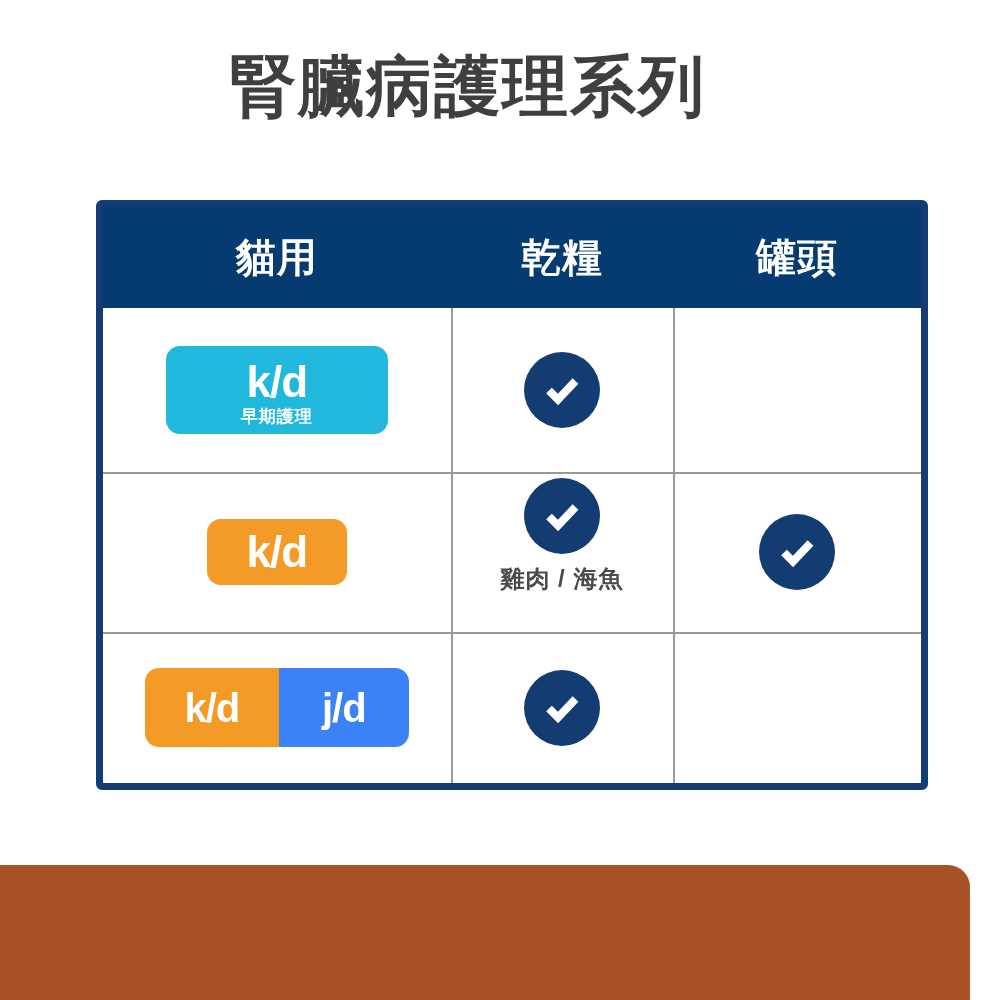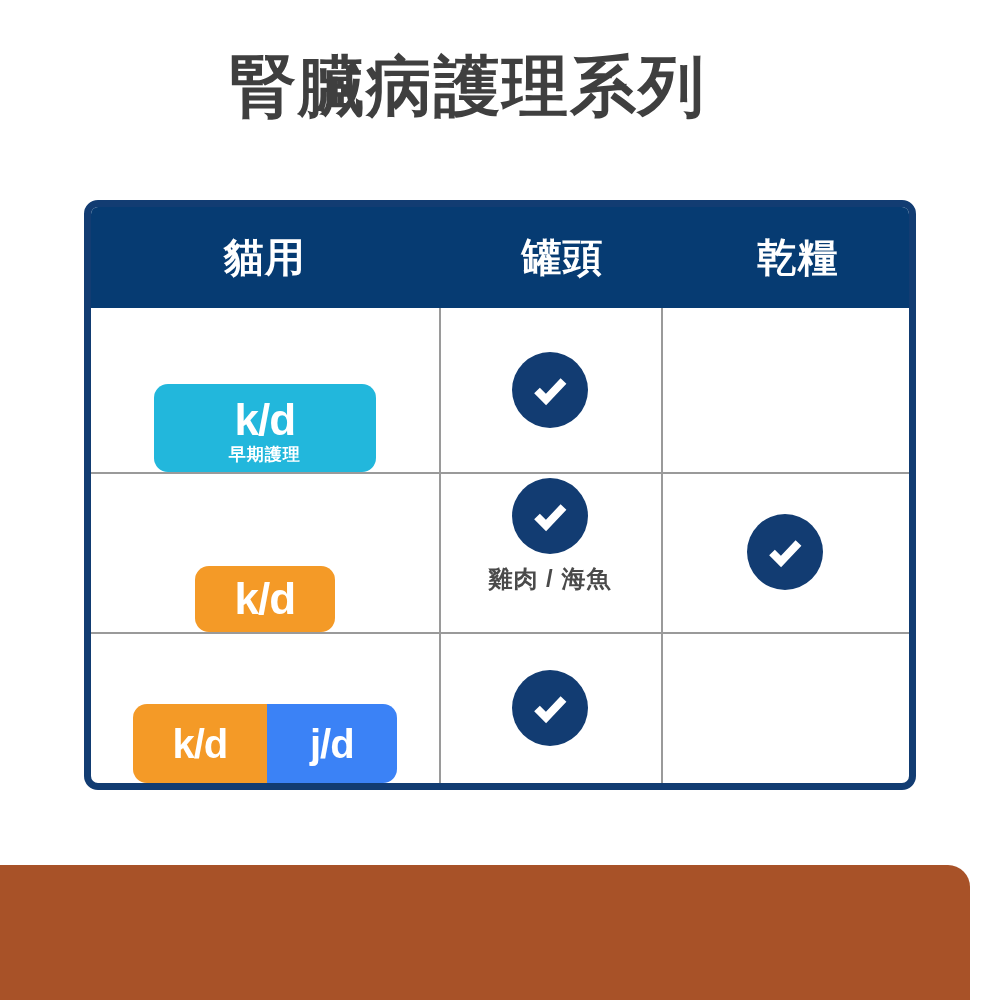--- a/index.html
+++ b/index.html
@@ -17,24 +17,24 @@
     font-weight:bold;
     color:#3f3f3f;
     letter-spacing:2px;
     line-height:1.05;
     white-space:nowrap;
   }
 
   
   .compat-table{
     position:absolute;
-    left:84px;top:200px;
+    left:96px;top:200px;
     width:832px;height:590px;
     border:7px solid #123C72;
-    border-radius:14px;
+    border-radius:6px;
     box-sizing:border-box;
     background:#ffffff;
     overflow:hidden;
   }
   .table-header{
     position:absolute;left:0;top:0;
     width:100%;height:101px;
     background:#063B72;
     display:flex;
     align-items:center;
@@ -77,21 +77,21 @@
   .cd-1{left:42.5%;}
   .cd-2{left:69.7%;}
 
   .cell{
     display:flex;
     align-items:center;
     justify-content:center;
     position:relative;
     box-sizing:border-box;
   }
-  .cell-pet{width:42.5%;align-items:flex-end;}
+  .cell-pet{width:42.5%;}
   .cell-dry{width:27.2%;}
   .cell-can{width:30.3%;}
 
   
   .badge{
     display:flex;
     flex-direction:column;
     align-items:center;
     justify-content:center;
     border-radius:14px;
@@ -181,22 +181,22 @@
 </style>
 </head>
 <body>
 
 <div class="page-title">腎臟病護理系列</div>
 
 <div class="compat-table">
 
   <div class="table-header">
     <div class="th th-pet">貓用</div>
+    <div class="th th-dry">乾糧</div>
     <div class="th th-can">罐頭</div>
-    <div class="th th-dry">乾糧</div>
   </div>
 
   <div class="table-body">
 
     <div class="row-divider rd-1"></div>
     <div class="row-divider rd-2"></div>
     <div class="col-divider cd-1"></div>
     <div class="col-divider cd-2"></div>
 
     <div class="row row-1">

